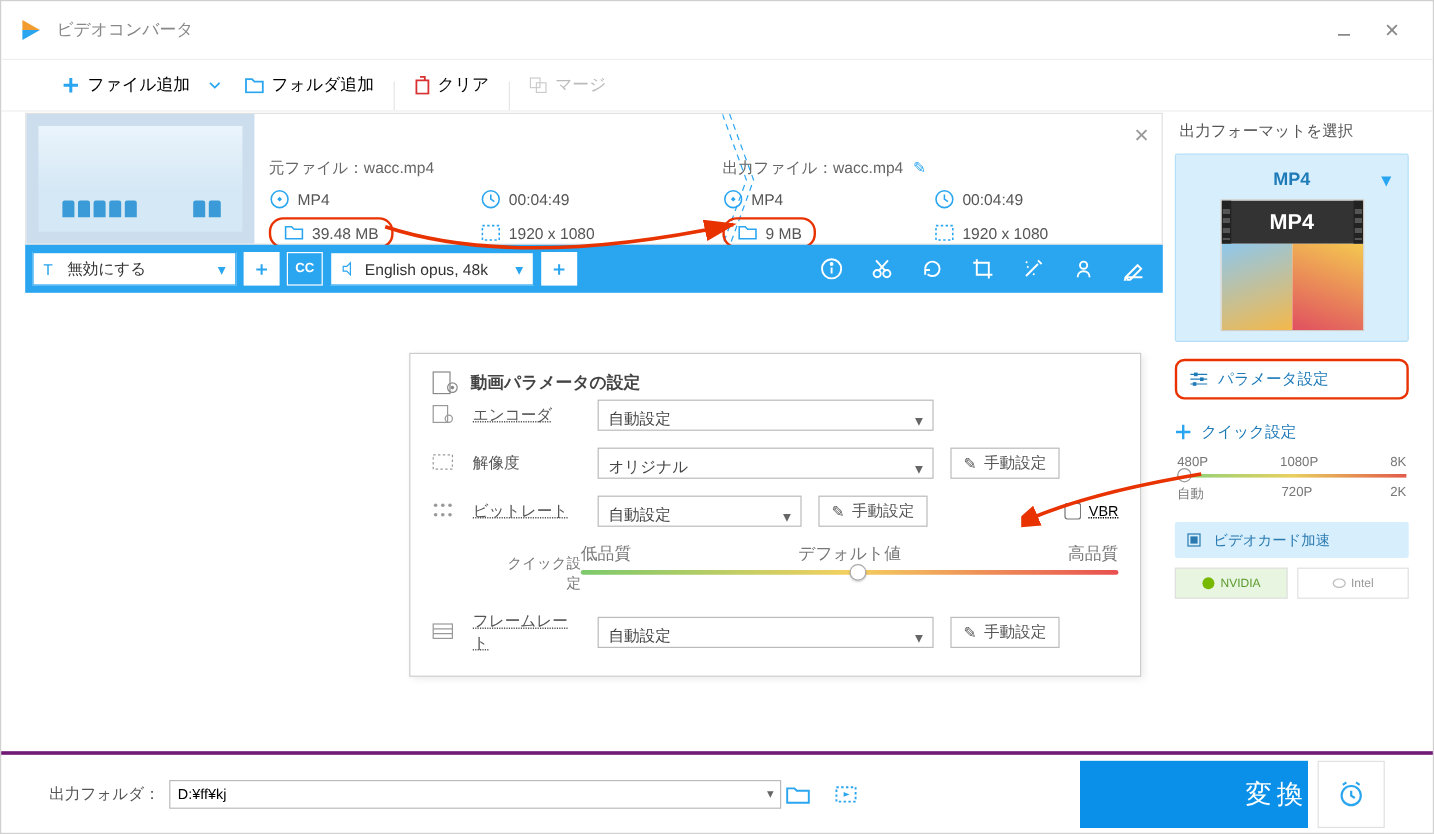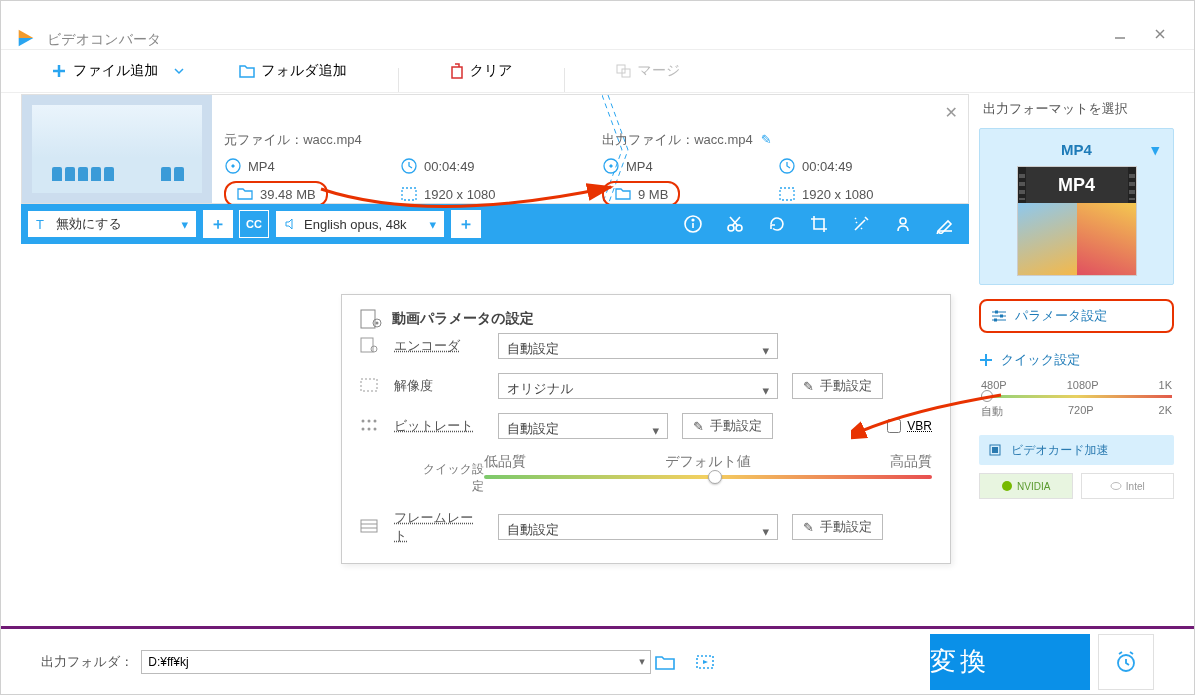--- a/index.html
+++ b/index.html
@@ -1,27 +1,27 @@
 <!DOCTYPE html>
 <html><head>
 <meta charset="utf-8">
 <style>
 * { box-sizing: border-box; margin: 0; padding: 0; font-family: "Meiryo", "Yu Gothic", sans-serif; }
 body { background: #f0f0f0; display: flex; align-items: center; justify-content: center; height: 100vh; }
 .window { width: 1195px; height: 695px; background: #fff; border: 1px solid #d0d0d0; position: relative; box-shadow: 0 2px 8px rgba(0,0,0,.1); }
 
 
-.titlebar { height: 48px; display: flex; align-items: flex-end; padding: 0 14px; color: #888; font-size: 14px; }
+.titlebar { height: 48px; display: flex; align-items: center; padding: 0 14px; color: #888; font-size: 14px; }
 .titlebar .logo { width: 22px; height: 22px; margin-right: 10px; }
 .titlebar .spacer { flex: 1; }
 .winbtn { width: 40px; height: 30px; display: flex; align-items: center; justify-content: center; color: #888; cursor: pointer; }
 .winbtn svg { width: 12px; height: 12px; }
 
 
-.toolbar { height: 44px; border-top: 1px solid #eee; border-bottom: 1px solid #eee; display: flex; align-items: flex-end; padding: 0 40px; font-size: 14px; gap: 35px; }
+.toolbar { height: 44px; border-top: 1px solid #eee; border-bottom: 1px solid #eee; display: flex; align-items: flex-end; padding: 0 40px; font-size: 14px; }
 .tbtn { display: flex; align-items: center; gap: 6px; padding: 0 10px; height: 100%; cursor: pointer; }
 .tbtn.disabled { color: #bbb; }
 .tdiv { width: 1px; height: 24px; background: #e5e5e5; margin: 0 6px; }
 
 
 .main { position: absolute; top: 93px; left: 20px; right: 20px; bottom: 75px; display: flex; }
 .left { flex: 1; position: relative; }
 .right { width: 195px; margin-left: 10px; }
 
 
@@ -89,21 +89,21 @@
 .nvidia { background:#e8f5e0; color:#5a9a2e; }
 .intel { color:#999; }
 
 
 .bottombar { position:absolute; left:0; right:0; bottom:0; height:68px; display:flex; align-items:center; padding:0 40px; border-top:3px solid #701a75;}
 .outlbl { font-size:13px; color:#555; }
 .outinput { flex:0 0 510px; height:24px; border:1px solid #bbb; padding:0 6px; font-size:12px; margin:0 6px 0 8px;}
 .bicon { width:40px; display:flex; justify-content:center; color:#2aa5f0; cursor:pointer;}
 .bicon svg{width:22px;height:22px;}
 .spacer{flex:1;}
-.convertbtn { width:160px; height:56px; background:#0a90e8; color:#fff; font-size:26px; letter-spacing:4px; display:flex; align-items:center; justify-content:flex-start; cursor:pointer;}
+.convertbtn { width:190px; height:56px; background:#0a90e8; color:#fff; font-size:22px; letter-spacing:4px; display:flex; align-items:center; justify-content:flex-end; cursor:pointer;}
 .clockbtn { width:56px; height:56px; background:#fff; border:1px solid #e0e0e0; display:flex; align-items:center; justify-content:center; color:#2aa5f0; margin-left:8px; cursor:pointer;}
 
 
 .half.out { border-left:none;}
 .chev-border { position:absolute; left:580px; top:0; height:110px; width:36px; }
 .chev-border svg{height:100%;}
 
 .red-arrow2 { position:absolute; top:296px; left:830px; pointer-events:none; z-index:6;}
 </style>
 </head>
@@ -463,21 +463,21 @@
       <div class="qshead">
         <svg width="14" height="14">
             <line x1="7" y1="1" x2="7" y2="13" stroke="#2aa5f0" stroke-width="2"></line>
             <line x1="1" y1="7" x2="13" y2="7" stroke="#2aa5f0" stroke-width="2"></line>
           </svg>
         <span>クイック設定</span>
       </div>
       <div class="qlabels">
           <span>480P</span>
           <span>1080P</span>
-          <span>1K</span>
+          <span>8K</span>
         </div>
       <div class="qslider">
           <div class="qhandle"></div>
         </div>
       <div class="qlabels2">
           <span>自動</span>
           <span>720P</span>
           <span>2K</span>
         </div>
       <div class="gpubtn">

